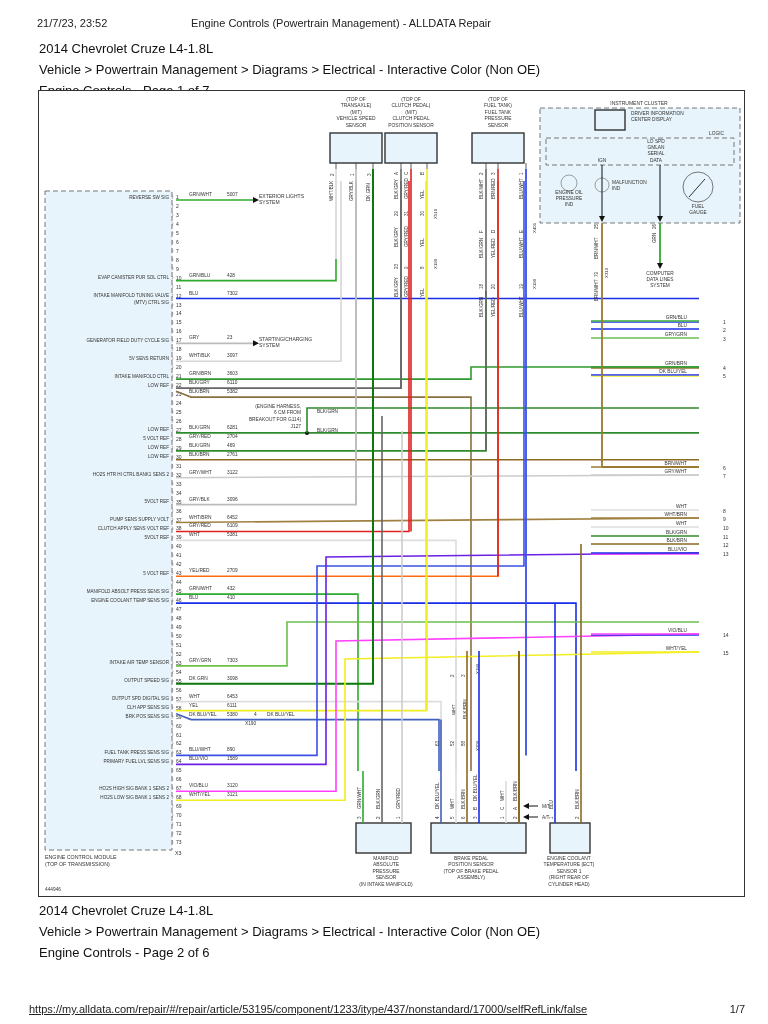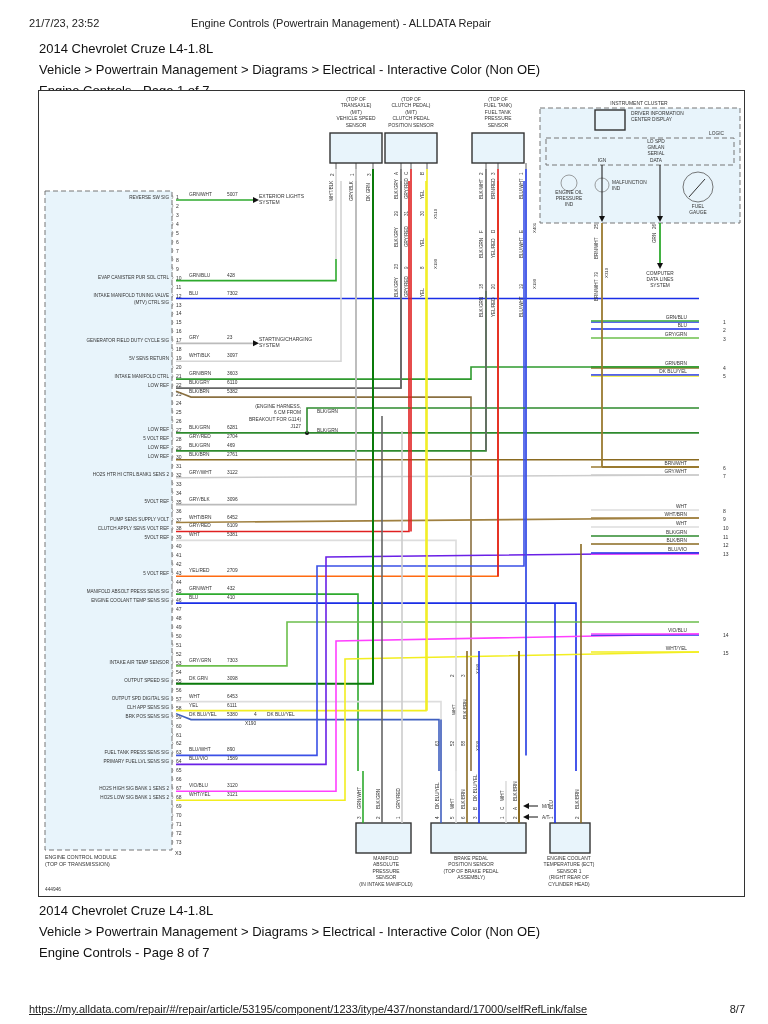--- a/index.html
+++ b/index.html
@@ -1,18 +1,18 @@
 <!DOCTYPE html>
 <html><head>
 <meta charset="utf-8">
 <style>
   html,body{margin:0;padding:0;background:#fff;}
   body{width:768px;height:1024px;position:relative;overflow:hidden;font-family:"Liberation Sans",sans-serif;color:#222;}
   .hdr-top{position:absolute;top:17px;left:0;width:768px;font-size:11px;color:#222;}
-  .hdr-top .date{position:absolute;left:29px;}
+  .hdr-top .date{position:absolute;left:37px;}
   .hdr-top .title{position:absolute;left:15px;width:652px;text-align:center;}
   .crumbs{position:absolute;left:39px;font-size:13px;color:#111;line-height:21px;}
   .crumbs div{white-space:nowrap;}
   .footer{position:absolute;top:1003px;left:0;width:768px;font-size:11px;color:#222;}
   .footer .url{position:absolute;left:29px;text-decoration:underline;}
   .footer .pg{position:absolute;right:23px;}
   #diagram-frame{position:absolute;left:38px;top:90px;width:707px;height:807px;border:1.5px solid #333;box-sizing:border-box;background:#fff;}
   svg text{font-family:"Liberation Sans",sans-serif;}
 </style>
 </head>
@@ -555,19 +555,19 @@
       <text x="540" y="728" font-size="4.6" fill="#333" text-anchor="start" transform="rotate(-90 540 728)">2</text>
       <text x="540" y="718" font-size="4.6" fill="#333" text-anchor="start" transform="rotate(-90 540 718)">BLK/BRN</text>
       <line x1="516" y1="512.125" x2="516" y2="732" stroke="#1a2ee6" stroke-width="1.6" fill="none"></line>
       <line x1="542" y1="453" x2="542" y2="732" stroke="#8a6a20" stroke-width="1.6" fill="none"></line>
     </svg>
 </div>
 
 <div class="crumbs" style="top:900px;">
   <div>2014 Chevrolet Cruze L4-1.8L</div>
   <div>Vehicle &gt; Powertrain Management &gt; Diagrams &gt; Electrical - Interactive Color (Non OE)</div>
-  <div>Engine Controls - Page 8 of 7</div>
+  <div>Engine Controls - Page 2 of 6</div>
 </div>
 
 <div class="footer">
   <span class="url">https://my.alldata.com/repair/#/repair/article/53195/component/1233/itype/437/nonstandard/17000/selfRefLink/false</span>
-  <span class="pg">8/7</span>
+  <span class="pg">1/7</span>
 </div>
 
 </body></html>

